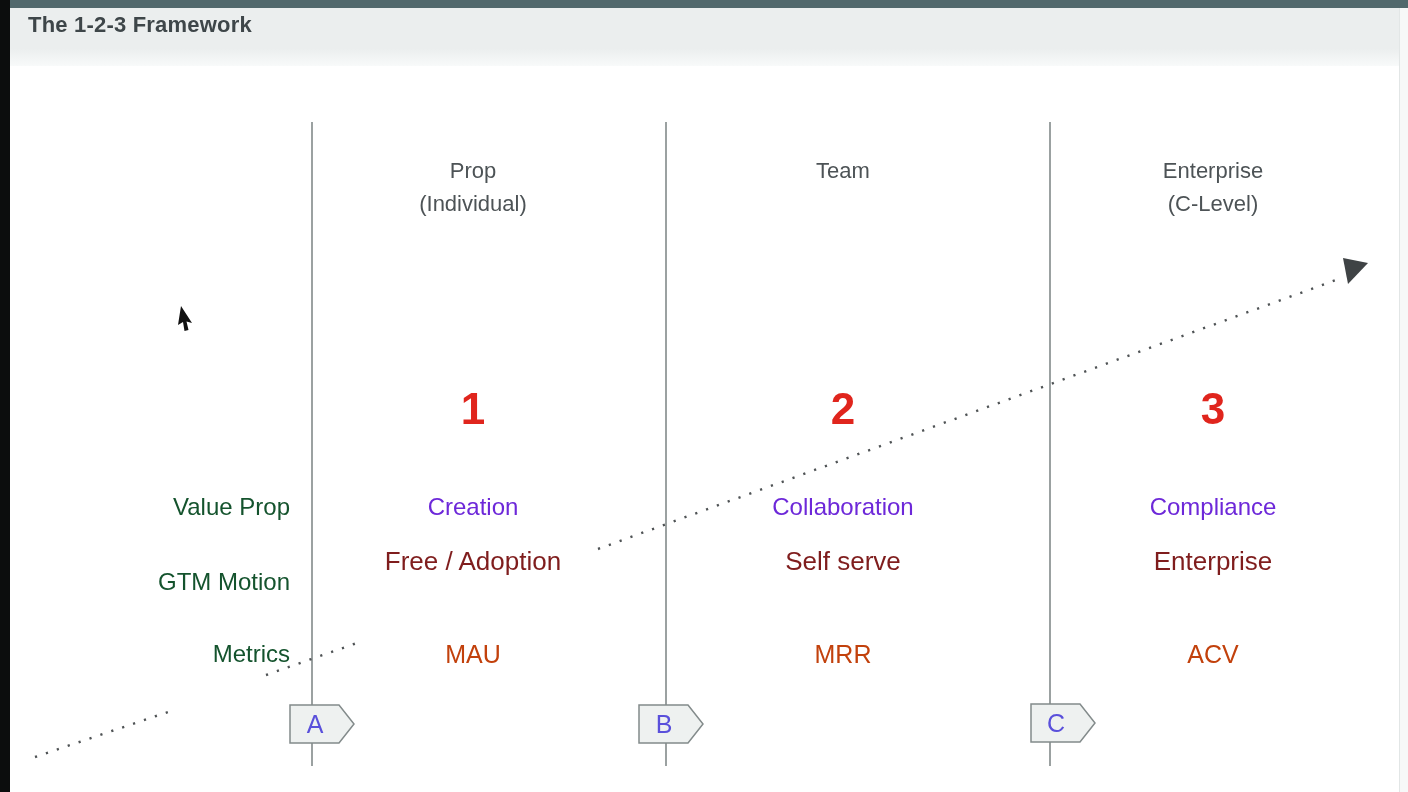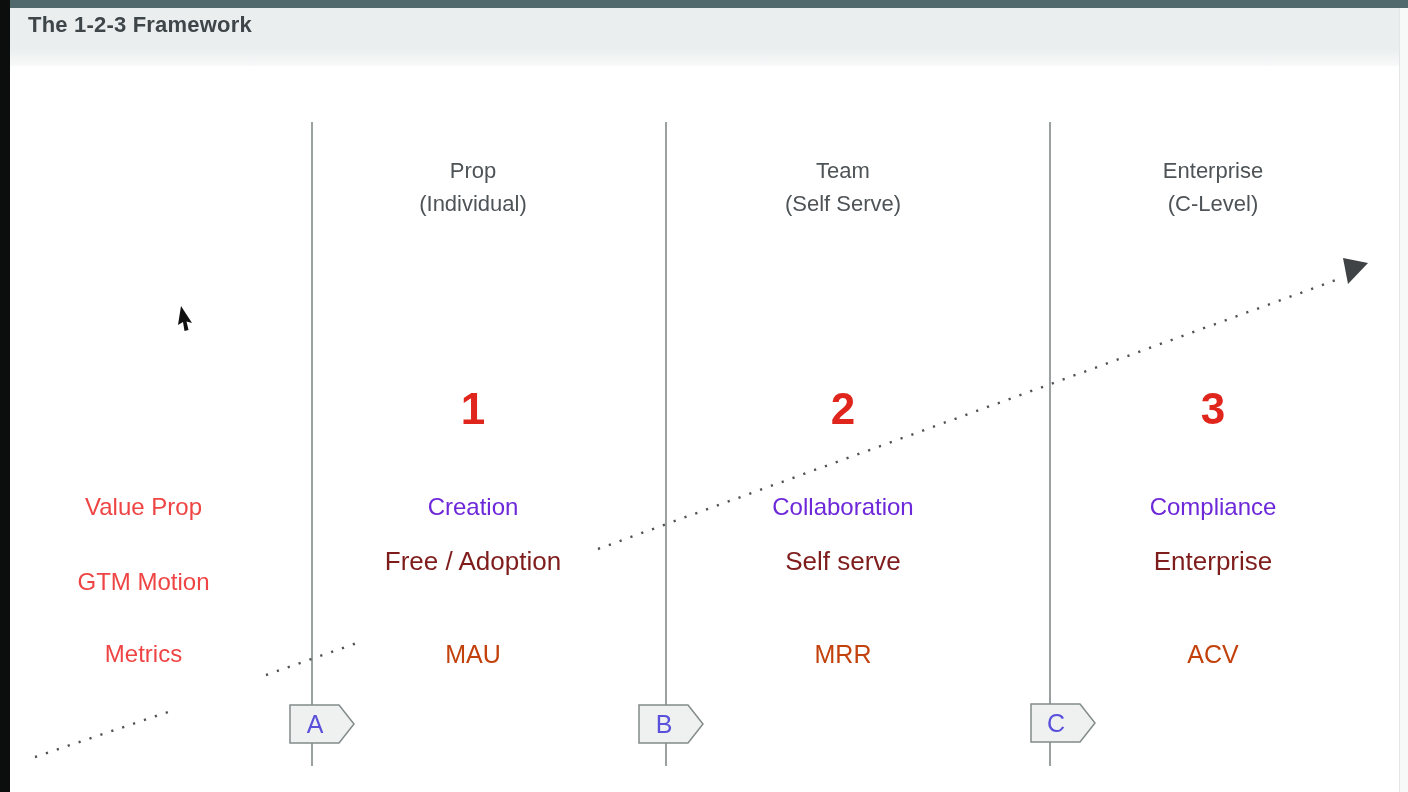--- a/index.html
+++ b/index.html
@@ -16,22 +16,22 @@
                  background:linear-gradient(#ebeeee 0 70%, #f8fafa 100%); }
   .page-title  { position:absolute; left:28px; top:12px; font-size:22px; font-weight:600;
                  color:#3e4649; letter-spacing:.2px; }
 
   svg.overlay { position:absolute; left:0; top:0; width:1408px; height:792px; pointer-events:none; }
   .vline      { stroke:#9ba1a1; stroke-width:2; }
   .dots       { stroke:#4f5355; stroke-width:2.4; stroke-dasharray:2.2 9.3; fill:none; }
   .arrowhead  { fill:#3f4345; }
   .cursor     { fill:#111; }
 
-  .row-labels div { position:absolute; left:16px; width:255px; text-align:center;
-                    font-size:24px; font-weight:500; color:#ef4444; line-height:30px; }
+  .row-labels div { position:absolute; left:35px; width:255px; text-align:right;
+                    font-size:24px; font-weight:500; color:#14532d; line-height:30px; }
   .rl-0 { top:492px; } .rl-1 { top:567px; } .rl-2 { top:639px; }
 
   .col { position:absolute; width:300px; text-align:center; }
   .col-1 { left:323px; } .col-2 { left:693px; } .col-3 { left:1063px; }
   .col .hdr    { position:absolute; left:0; top:154px; width:300px;
                  font-size:22px; color:#4d5356; line-height:33px; }
   .col .num    { position:absolute; left:0; top:384px; width:300px;
                  font-size:44px; font-weight:700; color:#e0251d; line-height:50px; }
   .col .cell-a { position:absolute; left:0; top:492px; width:300px;
                  font-size:24px; color:#6d28d9; line-height:30px; }
@@ -86,21 +86,20 @@
     </div>
     <div class="num">1</div>
     <div class="cell-a">Creation</div>
     <div class="cell-b">Free / Adoption</div>
     <div class="cell-c">MAU</div>
   </div>
 
   <div class="col col-2">
     <div class="hdr">
       <div>Team</div>
-      <div>(Self Serve)</div>
     </div>
     <div class="num">2</div>
     <div class="cell-a">Collaboration</div>
     <div class="cell-b">Self serve</div>
     <div class="cell-c">MRR</div>
   </div>
 
   <div class="col col-3">
     <div class="hdr">
       <div>Enterprise</div>

